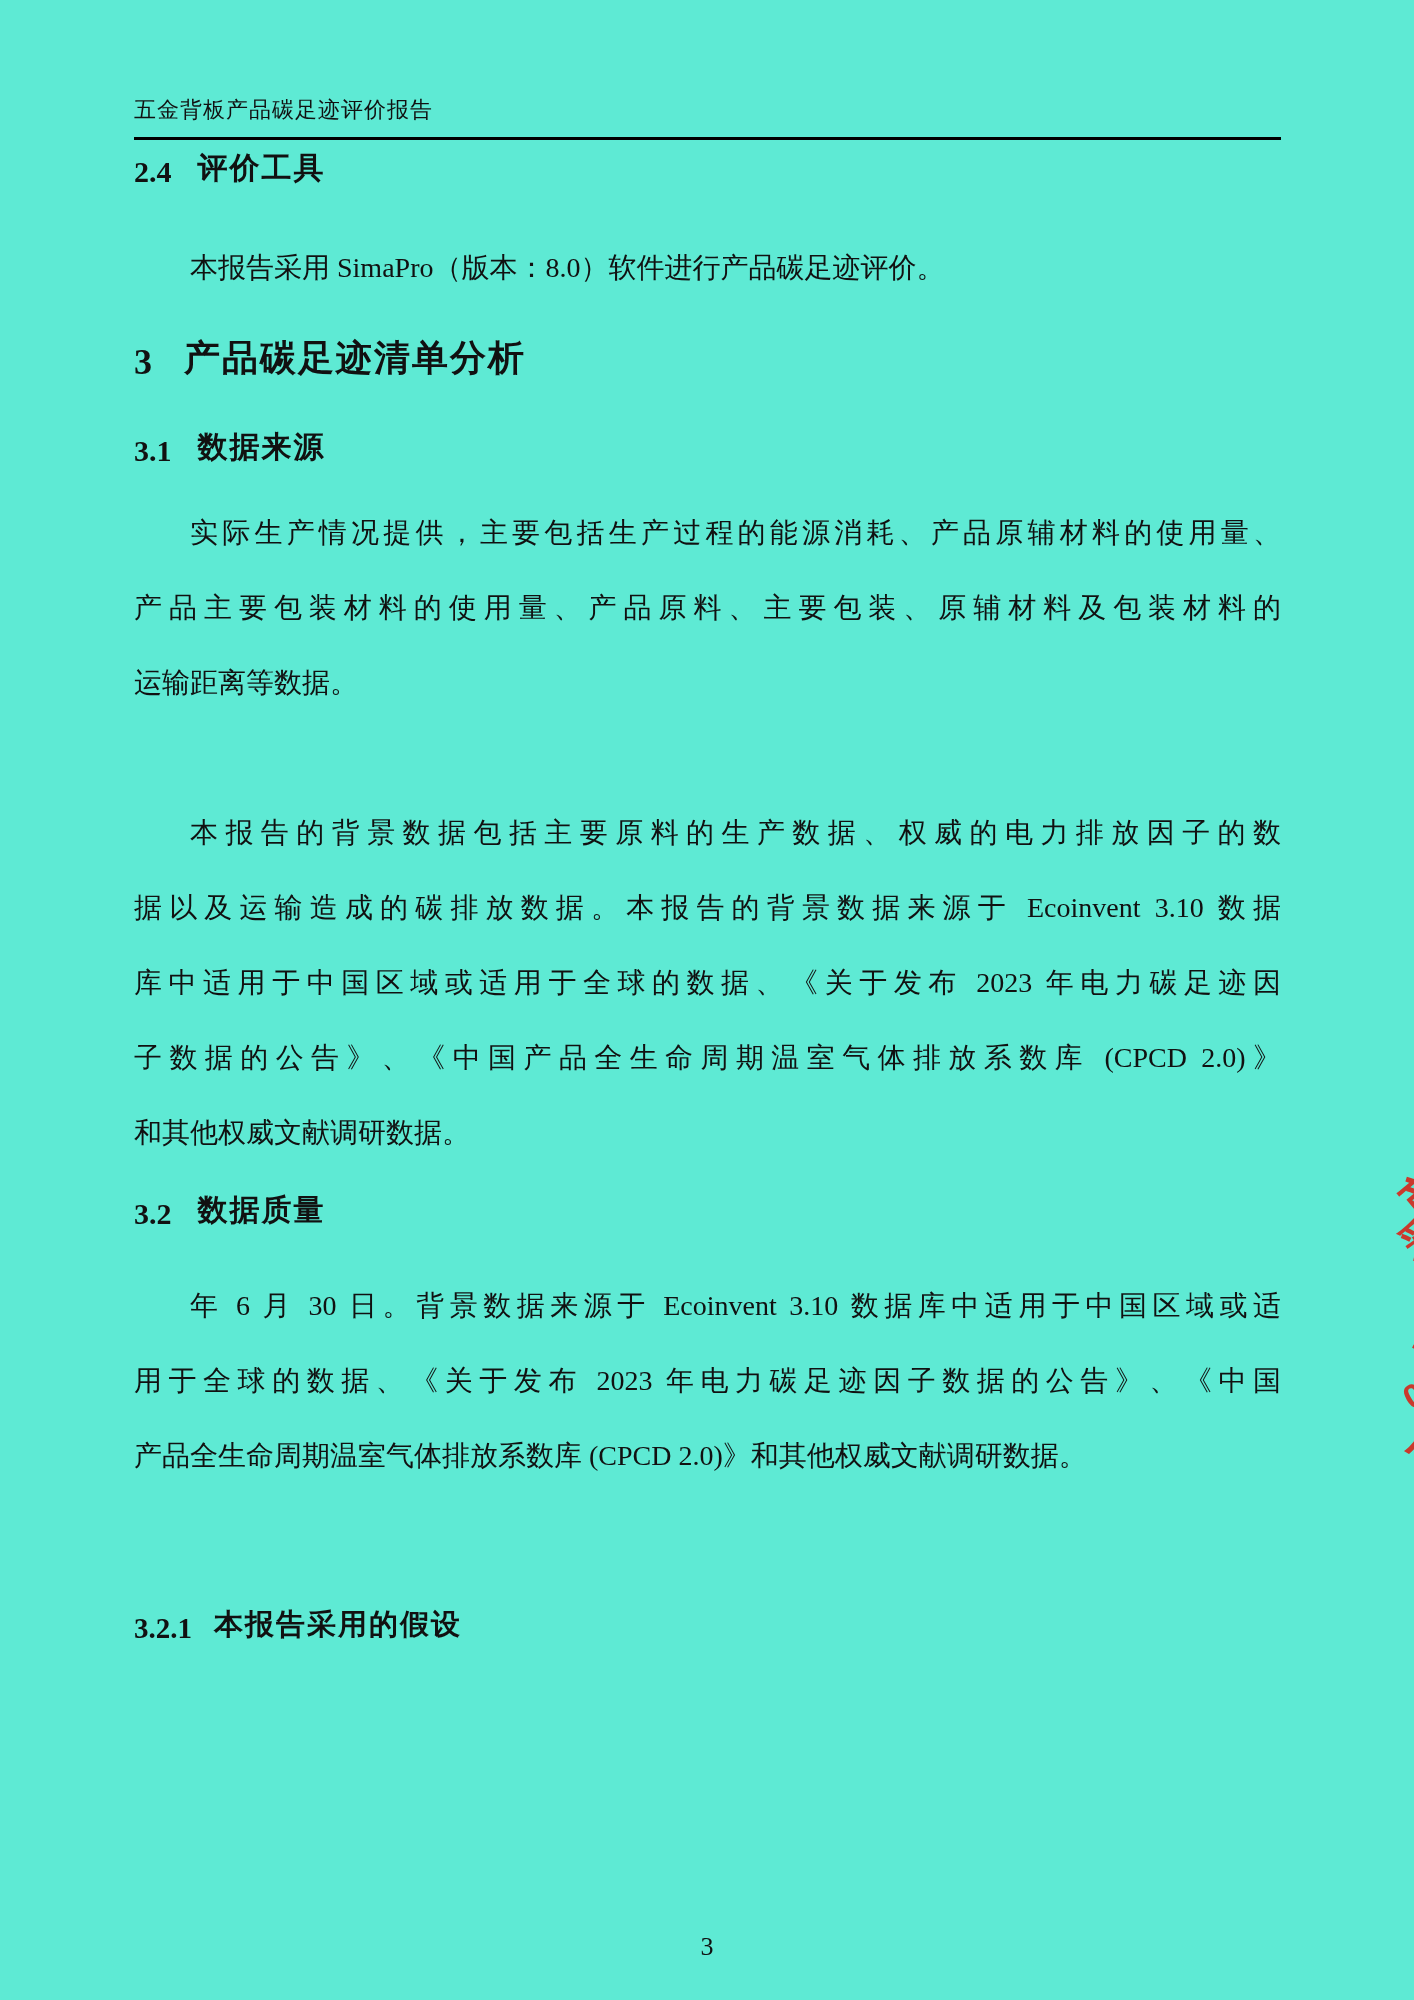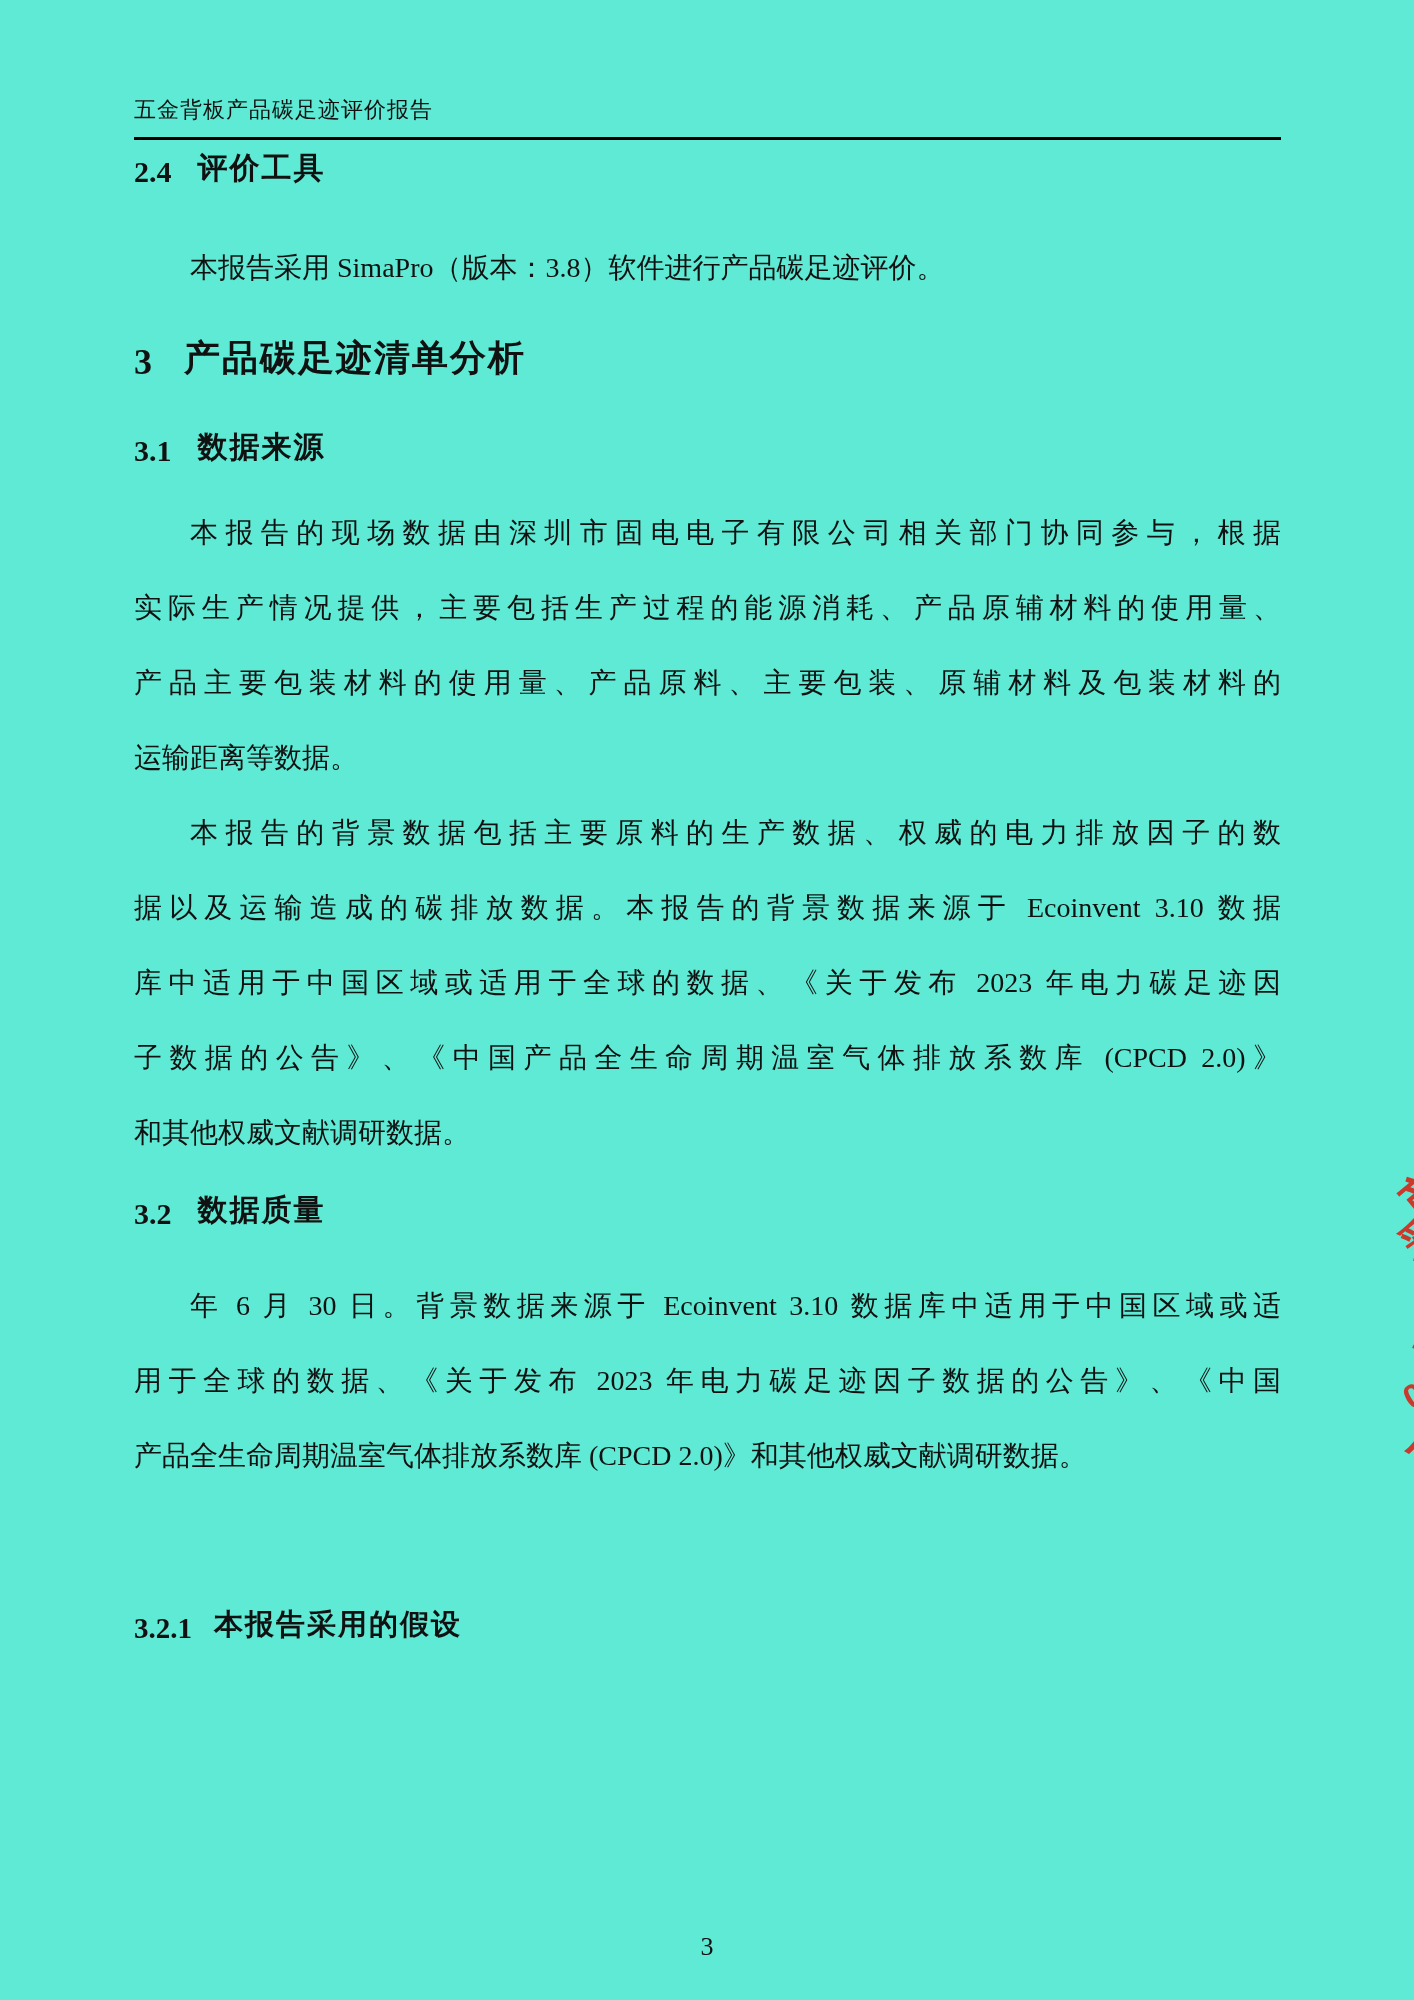--- a/index.html
+++ b/index.html
@@ -85,35 +85,34 @@
   <div class="abs content-left header-title">五金背板产品碳足迹评价报告</div>
 
   <div class="abs content-left header-rule"></div>
 
   <div class="abs content-left heading h-24">
     <span class="num">2.4</span>
     <span class="ttl">评价工具</span>
   </div>
 
   <div class="abs content-left para p-tool">
-      <div class="line">本报告采用 SimaPro（版本：3.8）软件进行产品碳足迹评价。</div>
+      <div class="line">本报告采用 SimaPro（版本：8.0）软件进行产品碳足迹评价。</div>
     </div>
 
   <div class="abs content-left heading h-3">
     <span class="num">3</span>
     <span class="ttl">产品碳足迹清单分析</span>
   </div>
 
   <div class="abs content-left heading h-31">
     <span class="num">3.1</span>
     <span class="ttl">数据来源</span>
   </div>
 
   <div class="abs content-left para p-31a">
-      <div class="line">本报告的现场数据由深圳市固电电子有限公司相关部门协同参与，根据</div>
       <div class="line">实际生产情况提供，主要包括生产过程的能源消耗、产品原辅材料的使用量、</div>
       <div class="line">产品主要包装材料的使用量、产品原料、主要包装、原辅材料及包装材料的</div>
       <div class="line">运输距离等数据。</div>
     </div>
 
   <div class="abs content-left para p-31b">
       <div class="line">本报告的背景数据包括主要原料的生产数据、权威的电力排放因子的数</div>
       <div class="line">据以及运输造成的碳排放数据。本报告的背景数据来源于 Ecoinvent 3.10 数据</div>
       <div class="line">库中适用于中国区域或适用于全球的数据、《关于发布 2023 年电力碳足迹因</div>
       <div class="line">子数据的公告》、《中国产品全生命周期温室气体排放系数库 (CPCD 2.0)》</div>

